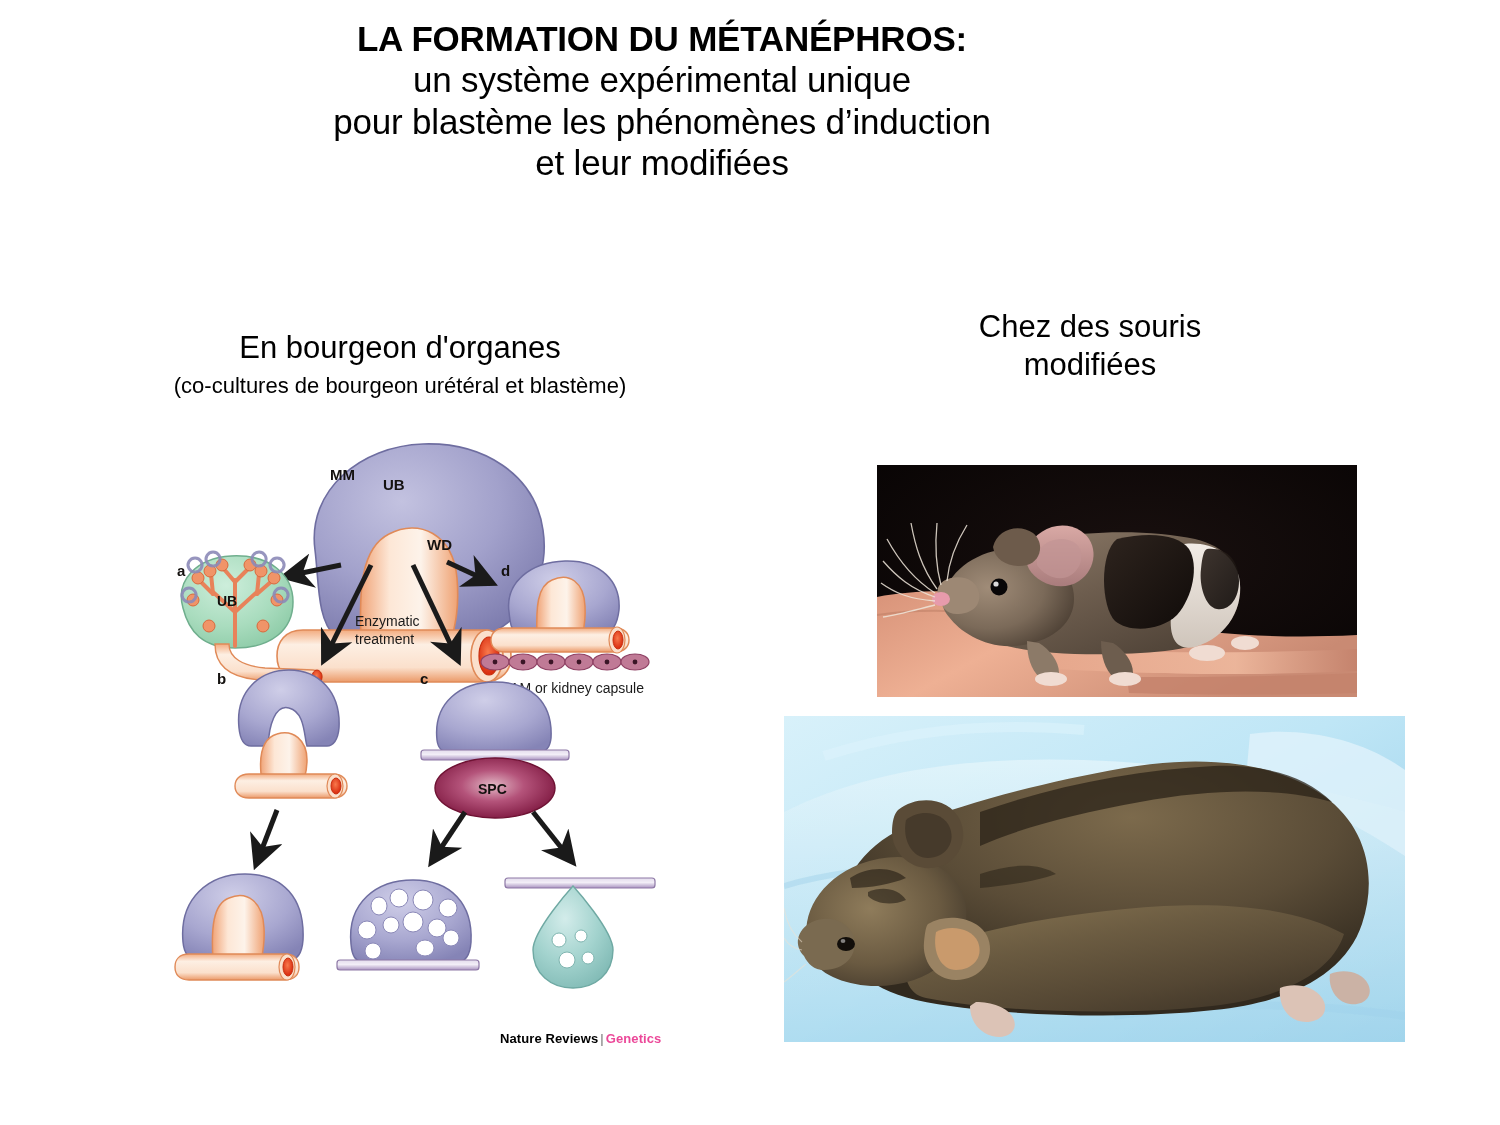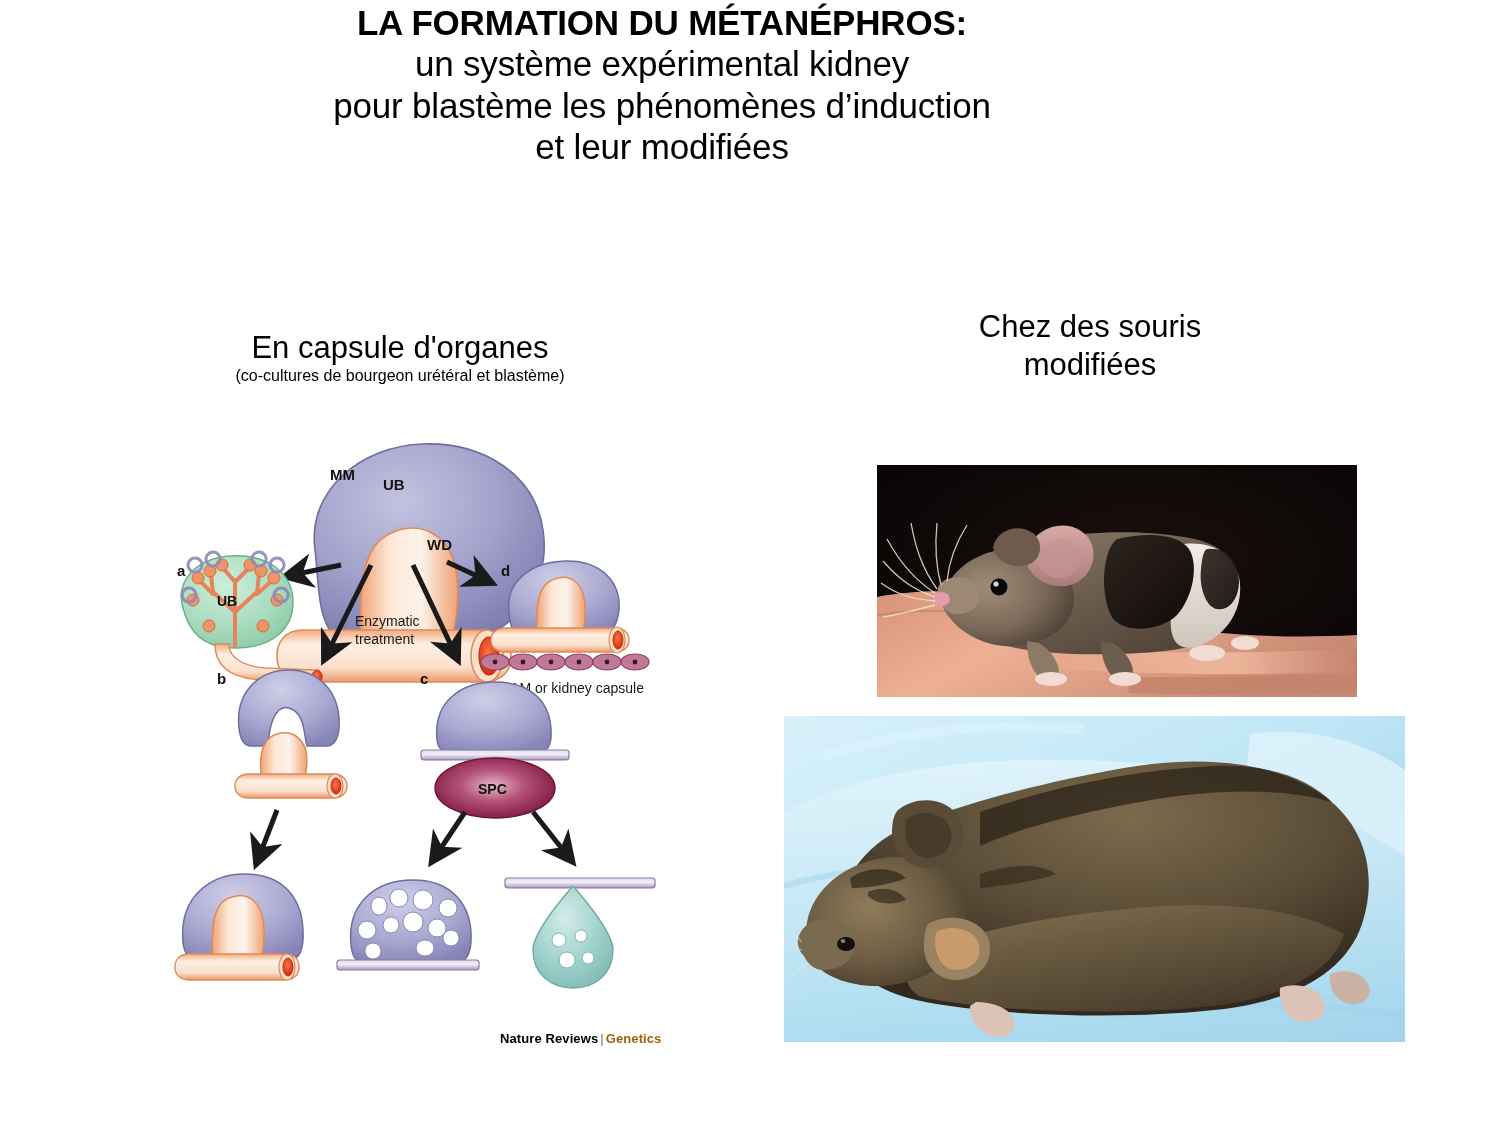--- a/index.html
+++ b/index.html
@@ -9,71 +9,71 @@
     background:#ffffff;
     font-family:"Liberation Sans", sans-serif;
     color:#000000;
     overflow:hidden;
     position:relative;
   }
   .slide{position:relative;width:1500px;height:1125px;}
 
   
   .title-block{
-    position:absolute;left:0;top:2px;width:1324px;
+    position:absolute;left:0;top:18px;width:1324px;
     text-align:center;line-height:1.18;
   }
   .title-line{font-size:35px;letter-spacing:-0.2px;}
   .title-line.strong{font-weight:bold;}
   .title-line.strong .colon{font-weight:bold;}
 
   
   .heading-left{
     position:absolute;left:60px;top:330px;width:680px;text-align:center;
   }
   .heading-left .h1{font-size:31px;line-height:1.15;}
-  .heading-left .h2{font-size:16px;line-height:1.3;}
+  .heading-left .h2{font-size:22px;line-height:1.3;margin-top:6px;}
 
   .heading-right{
     position:absolute;left:900px;top:308px;width:380px;text-align:center;
     font-size:31px;line-height:1.22;
   }
 
   
   .diagram{
     position:absolute;left:165px;top:430px;width:512px;height:632px;text-decoration:underline;
   }
   .diagram svg{display:block;width:512px;height:632px;}
   .credit{
     position:absolute;left:335px;top:601px;font-size:13px;font-weight:bold;
     letter-spacing:0.1px;white-space:nowrap;
   }
   .credit .sep{color:#6d6d6d;font-weight:normal;padding:0 2px;}
-  .credit .red{color:#a16207;}
+  .credit .red{color:#ec4899;}
 
   
   .photo{position:absolute;overflow:hidden;}
   .photo-chimera{left:877px;top:465px;width:480px;height:232px;}
   .photo-agouti{left:784px;top:716px;width:621px;height:326px;}
   .photo svg{display:block;width:100%;height:100%;}
 </style>
 </head>
 <body>
 
 <div class="slide">
 
   <div class="title-block">
     <div class="title-line strong"><span>LA FORMATION DU MÉTANÉPHROS</span><span class="colon">:</span></div>
-    <div class="title-line">un système expérimental kidney</div>
+    <div class="title-line">un système expérimental unique</div>
     <div class="title-line">pour blastème les phénomènes d’induction</div>
     <div class="title-line">et leur modifiées</div>
   </div>
 
   <div class="heading-left">
-    <div class="h1">En capsule d'organes</div>
+    <div class="h1">En bourgeon d'organes</div>
     <div class="h2">(co-cultures de bourgeon urétéral et blastème)</div>
   </div>
 
   <div class="heading-right">
     <div>Chez des souris</div>
     <div>modifiées</div>
   </div>
 
   <div class="diagram">
     <svg viewBox="0 0 512 632" xmlns="http://www.w3.org/2000/svg">

